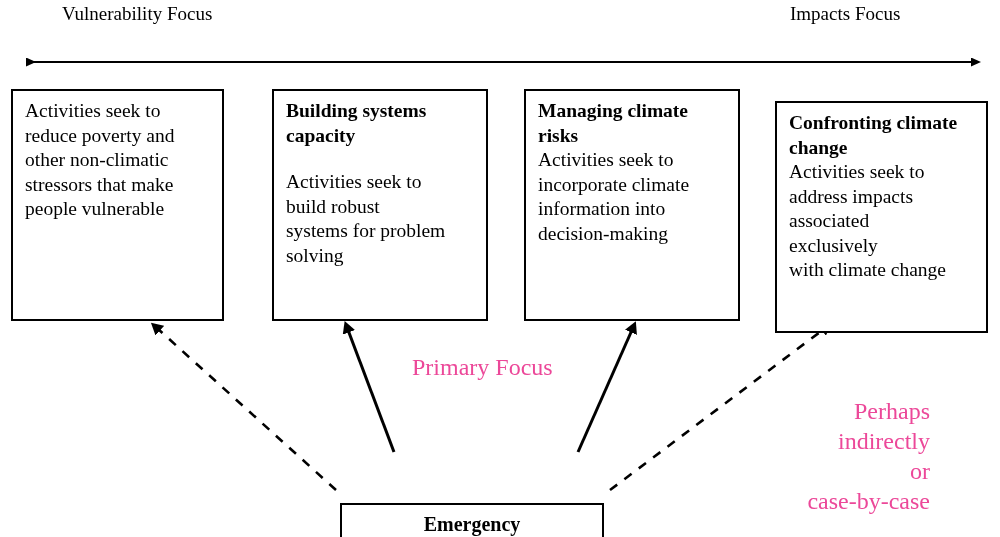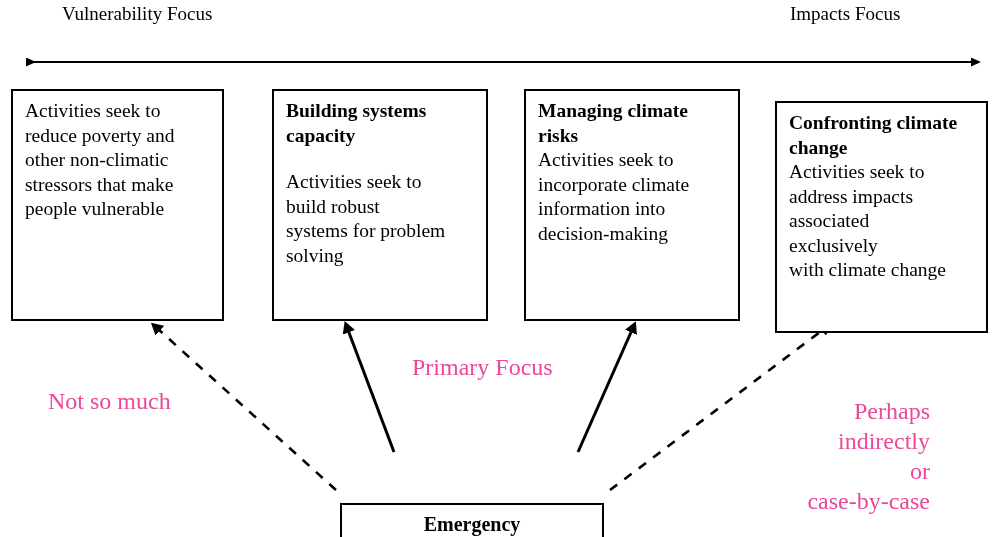--- a/index.html
+++ b/index.html
@@ -164,19 +164,18 @@
 with climate change</span>
   </div>
 
   <div id="em-box">
     <span class="em-text">Emergency
 Management</span>
   </div>
 
   <div class="annotation" id="ann-primary-focus">Primary Focus</div>
 
-  <div class="annotation" id="ann-not-so-much">Not so much</div>
 
   <div class="annotation" id="ann-perhaps">Perhaps indirectly
 or
 case-by-case</div>
 
 </div>
 
 </body></html>

